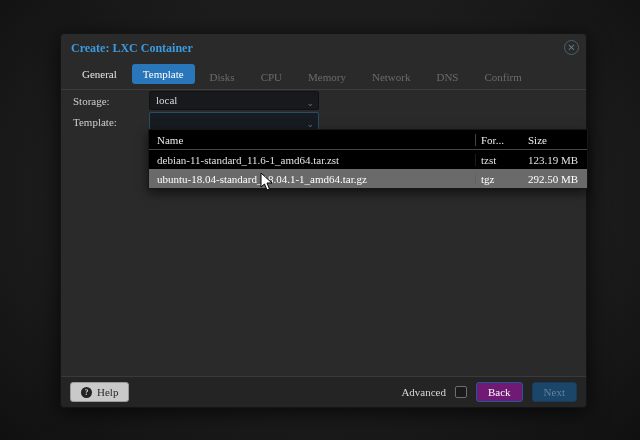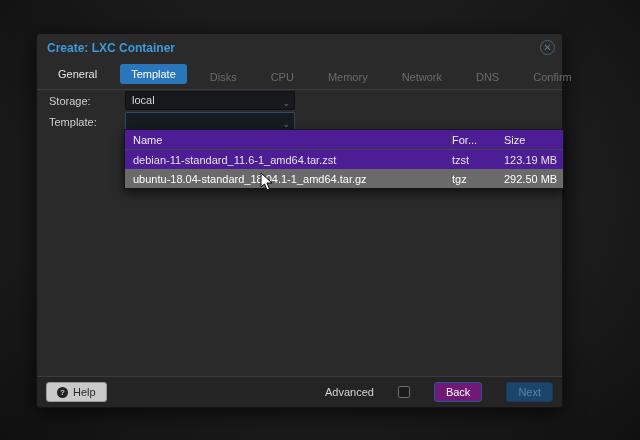--- a/index.html
+++ b/index.html
@@ -7,26 +7,27 @@
   body {
     font-family: "Liberation Sans", "DejaVu Sans", sans-serif;
     background: radial-gradient(ellipse at 50% 45%, #232323 0%, #1c1c1c 60%, #101010 100%);
     position: relative;
     color: #d4d4d4;
   }
 
   
   .dialog {
     position: absolute;
-    left: 36px; top: 33px;
+    left: 60px; top: 33px;
     width: 527px; height: 375px;
     background: #2a2a2a;
     border: 1px solid #141414;
     border-radius: 4px;
     box-shadow: 0 4px 22px rgba(0,0,0,0.75);
+    font-family: Liberation Serif, serif;
   }
   .dialog-header {
     position: absolute;
     left: 0; top: 0; right: 0; height: 26px;
   }
   .dialog-title {
     position: absolute;
     left: 10px; top: 7px;
     font-size: 12px;
     font-weight: bold;
@@ -45,21 +46,21 @@
     cursor: pointer;
   }
 
   
   .tabs {
     position: absolute;
     left: 10px; top: 28px; right: 10px;
     height: 24px;
     display: flex;
     align-items: center;
-    gap: 12px;
+    gap: 4px;
   }
   .tab {
     font-size: 11px;
     padding: 4px 11px;
     border-radius: 3px;
     color: #e6e6e6;
     white-space: nowrap;
   }
   .tab.active {
     background: #2a76ba;
@@ -97,41 +98,41 @@
     right: 4px; top: 3px;
     font-size: 9px;
     color: #5e7683;
   }
 
   
   .dropdown-panel {
     position: absolute;
     left: 87px; top: 95px;
     width: 440px;
-    background: #4c1d95;
+    background: #000000;
     border: 1px solid #161616;
     box-shadow: 0 4px 10px rgba(0,0,0,0.6);
     font-size: 11px;
   }
   .dd-header {
     display: flex;
     height: 20px;
     align-items: center;
     border-bottom: 1px solid #454545;
     color: #ededed;
   }
   .dd-row {
     display: flex;
     height: 19px;
     align-items: center;
     color: #e2e2e2;
   }
   .dd-row.hovered { background: #6a6a6a; color: #ffffff; }
   .col-name  { flex: 1 1 auto; padding-left: 8px; overflow: hidden; white-space: nowrap; }
-  .col-format{ flex: 0 0 48px; border-left: 1px solid rgba(80,80,80,0.35); }
+  .col-format{ flex: 0 0 48px; border-left: 1px solid rgba(80,80,80,0.35); padding-left: 5px; }
   .dd-header .col-format { border-left: 1px solid #454545; }
   .col-size  { flex: 0 0 64px; padding-left: 5px; }
 
   
   .footer {
     position: absolute;
     left: 0; right: 0; bottom: 0;
     height: 31px;
     background: #242424;
     border-top: 1px solid #3a3a3a;
@@ -160,21 +161,21 @@
     border-radius: 50%;
     font-size: 8px;
     font-weight: bold;
     line-height: 11px;
     text-align: center;
   }
   .footer-right {
     margin-left: auto;
     display: flex;
     align-items: center;
-    gap: 24px;
+    gap: 9px;
   }
   .advanced-label { font-size: 11px; color: #d6d6d6; }
   .checkbox {
     width: 12px; height: 12px;
     background: #1b1b1b;
     border: 1px solid #6e6e6e;
     border-radius: 2px;
     cursor: pointer;
   }
   .btn {

